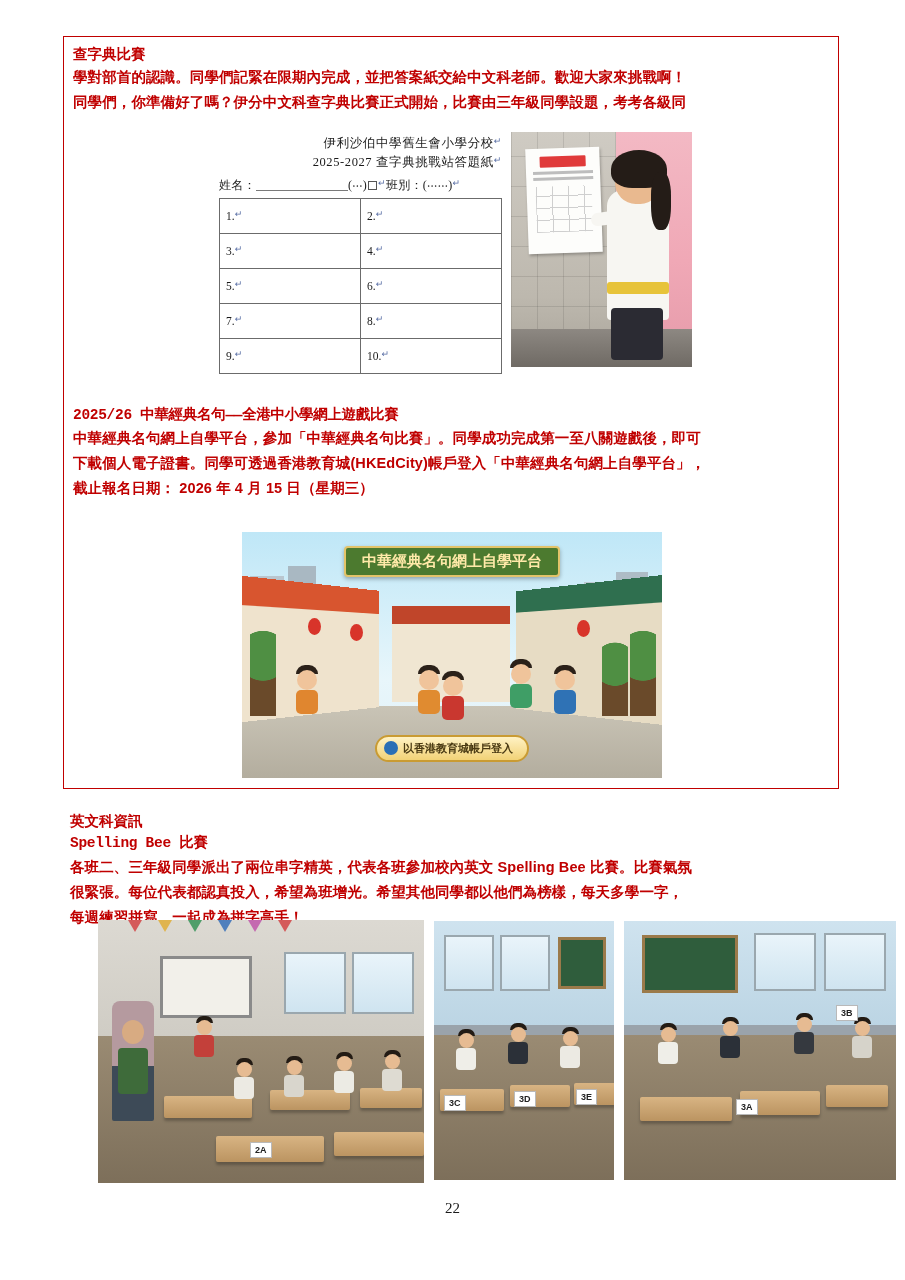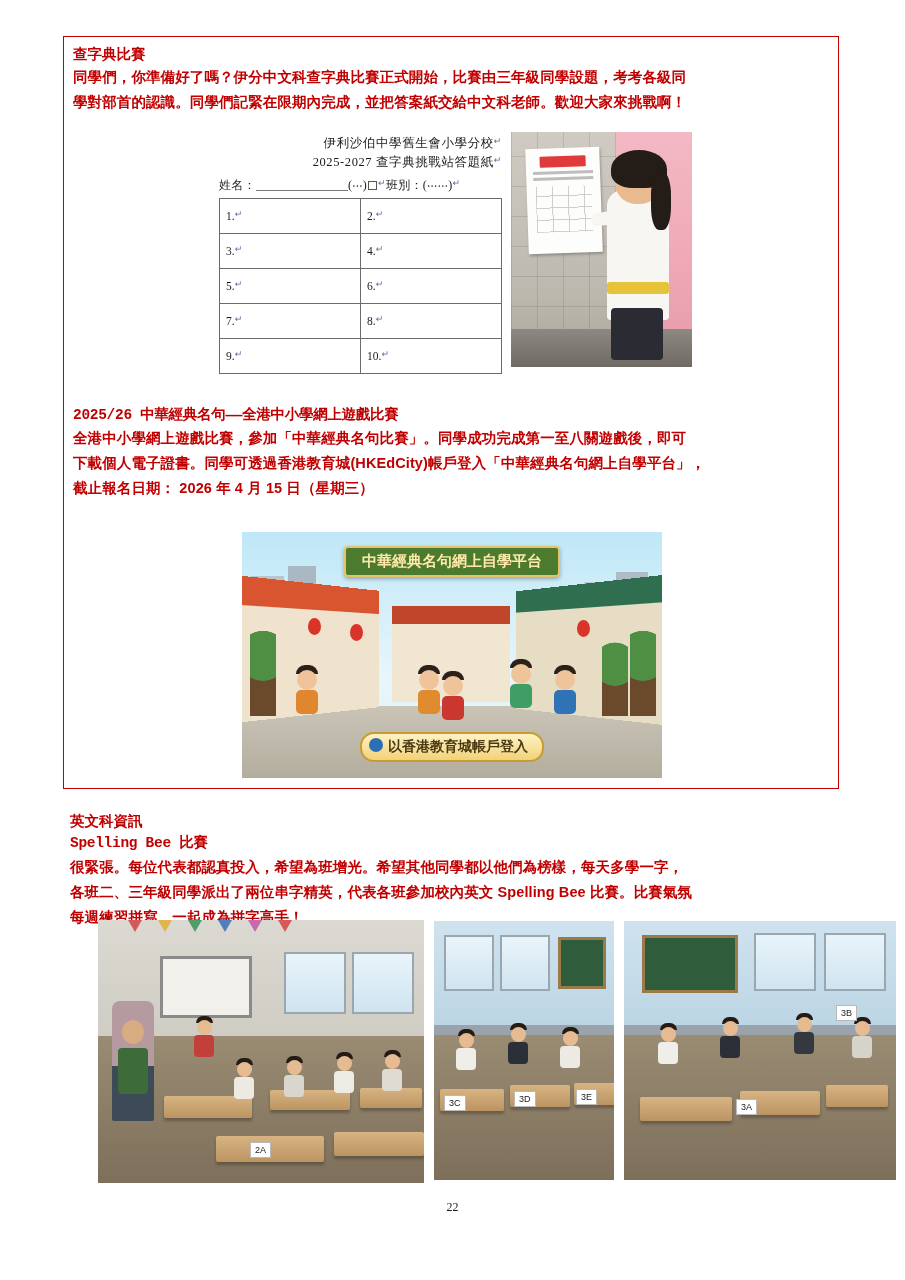--- a/index.html
+++ b/index.html
@@ -230,21 +230,21 @@
     position:absolute; left:50%; top:14px; transform:translateX(-50%);
     background:#4c7a2f; color:#ffe9a8; border:2px solid #e3c46a;
     font-size:15px; font-weight:bold; padding:4px 16px; border-radius:4px;
     white-space:nowrap; font-family:"Liberation Sans", sans-serif;
     box-shadow:0 2px 4px rgba(0,0,0,.3);
   }
   .bn-login {
     position:absolute; left:50%; bottom:16px; transform:translateX(-50%);
     background: linear-gradient(180deg,#fff2c4 0%,#f2d277 100%);
     border:2px solid #c99b33; border-radius:14px;
-    font-size:14px; color:#4a3a13; font-weight:bold;
+    font-size:11px; color:#4a3a13; font-weight:bold;
     padding:4px 14px 4px 26px; white-space:nowrap;
   }
   .bn-login .gicon {
     position:absolute; left:7px; top:4px; width:14px; height:14px;
     border-radius:50%; background:#2b6fb5;
   }
   .bn-kid { position:absolute; bottom:64px; }
   .bn-kid .hd { width:20px;height:20px;border-radius:50%;background:#f0c49b;margin:0 auto; }
   .bn-kid .hr { width:22px;height:9px;border-radius:9px 9px 0 0;background:#2b2119;margin:0 auto -4px; }
   .bn-kid .bd { width:22px;height:24px;border-radius:5px;margin:0 auto; }
@@ -293,55 +293,55 @@
   }
   .cr-desk {
     position:absolute; background: linear-gradient(180deg,#d8b483 0%,#bb9461 100%);
     border-radius:2px; box-shadow:0 3px 3px rgba(0,0,0,.25);
   }
   .cr-kid { position:absolute; }
   .cr-kid .h { width:15px;height:15px;border-radius:50%;background:#e6bb92;margin:0 auto; }
   .cr-kid .hair { width:17px;height:7px;border-radius:7px 7px 0 0;background:#231b14;margin:0 auto -3px; }
   .cr-kid .t { width:20px;height:22px;border-radius:4px;margin:0 auto; }
   .cr-num {
-    position:absolute; background:#fff; color:#222; font-size:9px; font-weight:normal;
+    position:absolute; background:#fff; color:#222; font-size:9px; font-weight:bold;
     border:1px solid #b9b9b9; padding:2px 4px; font-family:"Liberation Sans",sans-serif;
   }
   .cr-bunting { position:absolute; top:0; left:0; width:100%; height:22px; }
   .cr-flag { position:absolute; width:0;height:0; border-left:7px solid transparent; border-right:7px solid transparent; }
   .cr-teacher {
     position:absolute; width:42px; height:120px; bottom:28%;
     background: linear-gradient(180deg,#b59a9f 0 54%, #3d4a57 54% 100%);
     border-radius:8px 8px 2px 2px;
   }
   .cr-teacher-head { position:absolute; width:22px;height:24px;border-radius:50%;background:#d8ab82; }
   .cr-vest { position:absolute; width:30px;height:46px;background:#3e6b3a;border-radius:4px; }
 
   
   .page-num {
     position: absolute;
     left: 0; right: 0;
     top: 1200px;
     text-align: center;
-    font-size: 12px;
+    font-size: 15px;
     color: #1a1a1a;
     font-family: "Liberation Serif", serif;
   }
 </style>
 </head>
 <body>
 
 <div class="page">
 
   <div class="red-box">
 
     <div class="block-1">
       <div class="sec-title txt-red">查字典比賽</div>
+      <div class="body-line">學對部首的認識。同學們記緊在限期內完成，並把答案紙交給中文科老師。歡迎大家來挑戰啊！</div>
       <div class="body-line">同學們，你準備好了嗎？伊分中文科查字典比賽正式開始，比賽由三年級同學設題，考考各級同</div>
-      <div class="body-line">學對部首的認識。同學們記緊在限期內完成，並把答案紙交給中文科老師。歡迎大家來挑戰啊！</div>
     </div>
 
     <div class="worksheet">
       <div class="ws-h1">
         <span>伊利沙伯中學舊生會小學分校</span><span class="pilc">↵</span>
       </div>
       <div class="ws-h2">
         <span>2025-2027 查字典挑戰站答題紙</span><span class="pilc">↵</span>
       </div>
       <div class="ws-name">
@@ -387,21 +387,21 @@
       <div class="pg-girl-body"></div>
       <div class="pg-belt"></div>
       <div class="pg-pants"></div>
       <div class="pg-girl-head"></div>
       <div class="pg-hair"></div>
       <div class="pg-hair2"></div>
     </div>
 
     <div class="block-2">
       <div class="sec-title txt-red mono">2025/26 中華經典名句——全港中小學網上遊戲比賽</div>
-      <div class="body-line">全港中小學網上遊戲比賽，參加「中華經典名句比賽」。同學成功完成第一至八關遊戲後，即可</div>
+      <div class="body-line">中華經典名句網上自學平台，參加「中華經典名句比賽」。同學成功完成第一至八關遊戲後，即可</div>
       <div class="body-line">下載個人電子證書。同學可透過香港教育城(HKEdCity)帳戶登入「中華經典名句網上自學平台」，</div>
       <div class="body-line">
         <span>截止報名日期：</span>
         <span>2026 年 4 月 15 日（星期三）</span>
       </div>
     </div>
 
     <div class="banner">
       <div class="bn-sky"></div>
       <div class="bn-bldg" style="left:8px;  top:44px; width:34px; height:58px;"></div>
@@ -450,22 +450,22 @@
         <span class="gicon"></span>
         <span>以香港教育城帳戶登入</span>
       </div>
     </div>
 
   </div>
 
   <div class="block-3">
     <div class="sec-title txt-red">英文科資訊</div>
     <div class="sec-title txt-red mono">Spelling Bee 比賽</div>
+    <div class="body-line">各班二、三年級同學派出了兩位串字精英，代表各班參加校內英文 Spelling Bee 比賽。比賽氣氛</div>
     <div class="body-line">很緊張。每位代表都認真投入，希望為班增光。希望其他同學都以他們為榜樣，每天多學一字，</div>
-    <div class="body-line">各班二、三年級同學派出了兩位串字精英，代表各班參加校內英文 Spelling Bee 比賽。比賽氣氛</div>
     <div class="body-line">每週練習拼寫，一起成為拼字高手！</div>
   </div>
 
   <div class="photos">
 
     <div class="ph ph1">
       <div class="cr-wallTop"></div>
       <div class="cr-floor"></div>
       <div class="cr-bunting">
         <div class="cr-flag" style="left:30px; border-top:12px solid #d45a5a;"></div>

